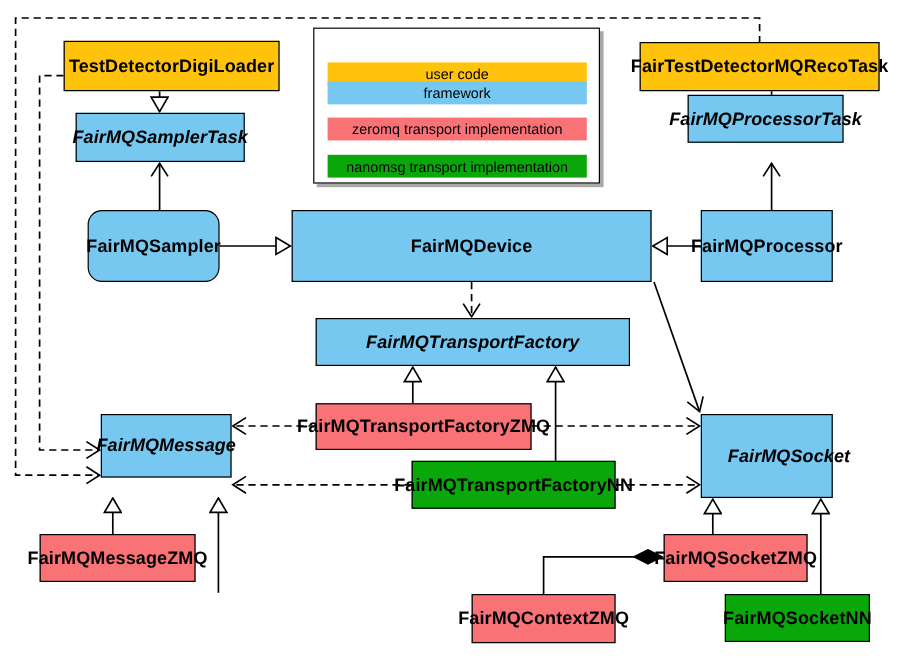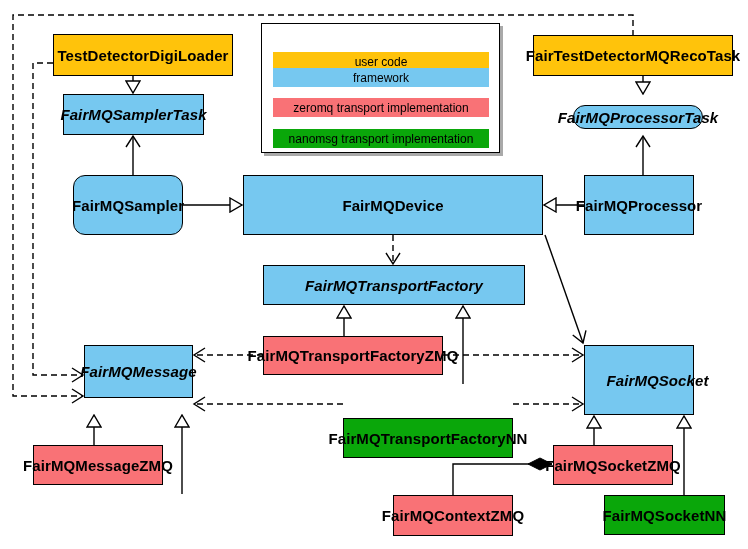--- a/index.html
+++ b/index.html
@@ -80,29 +80,29 @@
     <div class="legend-row c-user" style="top:28px;text-align:right;">user code</div>
     <div class="legend-row c-fw" style="top:44px;">framework</div>
     <div class="legend-row c-zmq" style="top:74px;">zeromq transport implementation</div>
     <div class="legend-row c-nn" style="top:105px;">nanomsg transport implementation</div>
   </div>
 
   <div class="node c-user" style="left:53px;top:34px;width:180px;height:42px;">TestDetectorDigiLoader</div>
   <div class="node c-user" style="left:533px;top:35px;width:200px;height:41px;">FairTestDetectorMQRecoTask</div>
 
   <div class="node c-fw abstract" style="left:63px;top:94px;width:141px;height:41px;">FairMQSamplerTask</div>
-  <div class="node c-fw abstract" style="left:573px;top:105px;width:130px;height:24px;border-radius:15px;">FairMQProcessorTask</div>
+  <div class="node c-fw abstract" style="left:573px;top:79px;width:130px;height:40px;">FairMQProcessorTask</div>
 
   <div class="node c-fw" style="left:73px;top:175px;width:110px;height:60px;border-radius:12px;">FairMQSampler</div>
   <div class="node c-fw" style="left:243px;top:175px;width:300px;height:60px;">FairMQDevice</div>
   <div class="node c-fw" style="left:584px;top:175px;width:110px;height:60px;">FairMQProcessor</div>
 
   <div class="node c-fw abstract" style="left:263px;top:265px;width:262px;height:40px;">FairMQTransportFactory</div>
   <div class="node c-zmq" style="left:263px;top:336px;width:180px;height:39px;">FairMQTransportFactoryZMQ</div>
-  <div class="node c-nn" style="left:343px;top:384px;width:170px;height:40px;margin-top:34px;">FairMQTransportFactoryNN</div>
+  <div class="node c-nn" style="left:343px;top:384px;width:170px;height:40px;">FairMQTransportFactoryNN</div>
 
   <div class="node c-fw abstract" style="left:84px;top:345px;width:109px;height:53px;">FairMQMessage</div>
   <div class="node c-fw abstract" style="left:584px;top:345px;width:110px;height:70px;padding-left:37px;">FairMQSocket</div>
 
   <div class="node c-zmq" style="left:33px;top:445px;width:130px;height:40px;">FairMQMessageZMQ</div>
 
   <div class="node c-zmq" style="left:393px;top:495px;width:120px;height:41px;">FairMQContextZMQ</div>
   <div class="node c-zmq" style="left:553px;top:445px;width:120px;height:40px;">FairMQSocketZMQ</div>
   <div class="node c-nn" style="left:604px;top:495px;width:121px;height:40px;">FairMQSocketNN</div>
 

